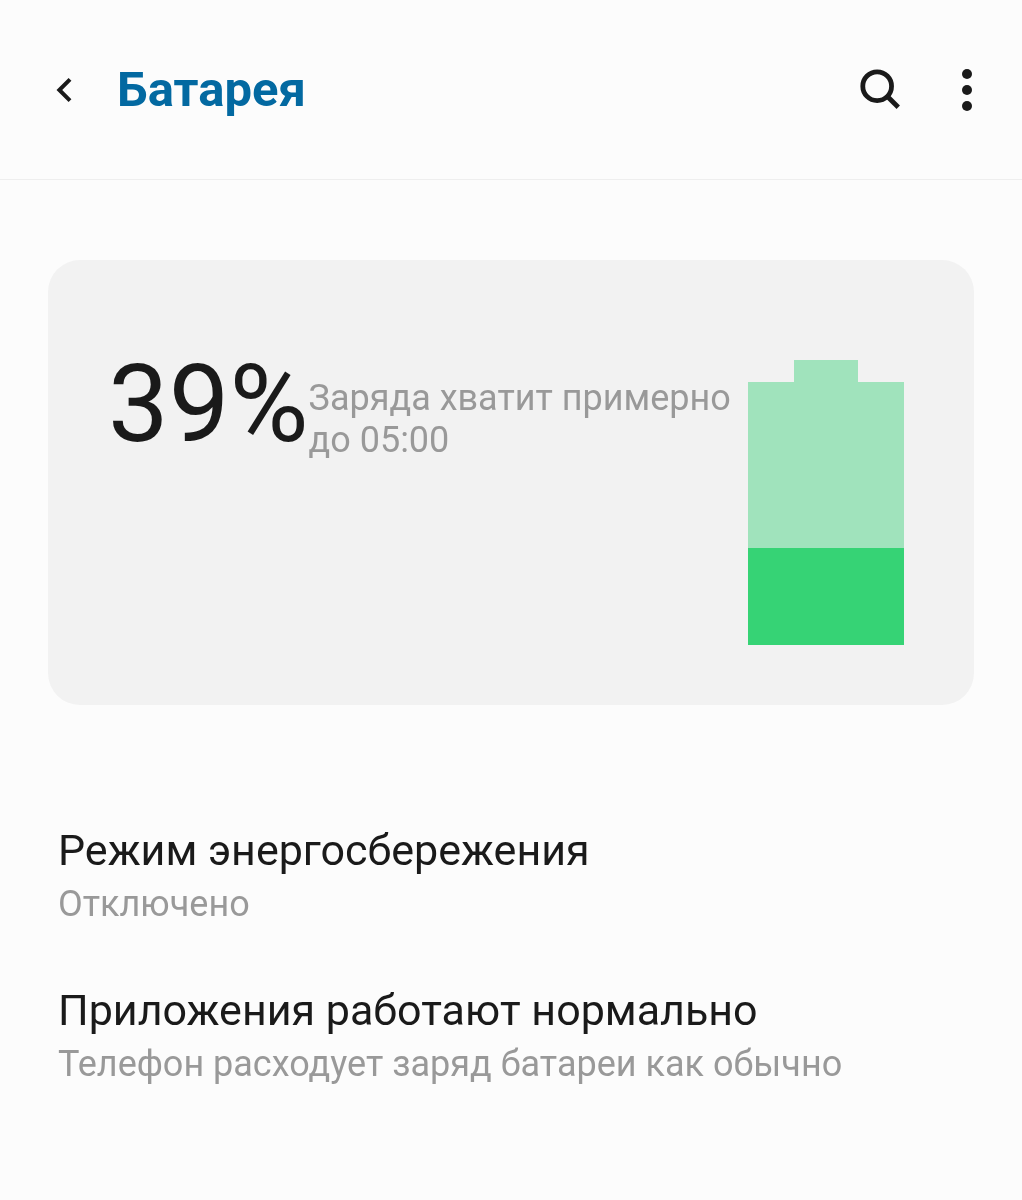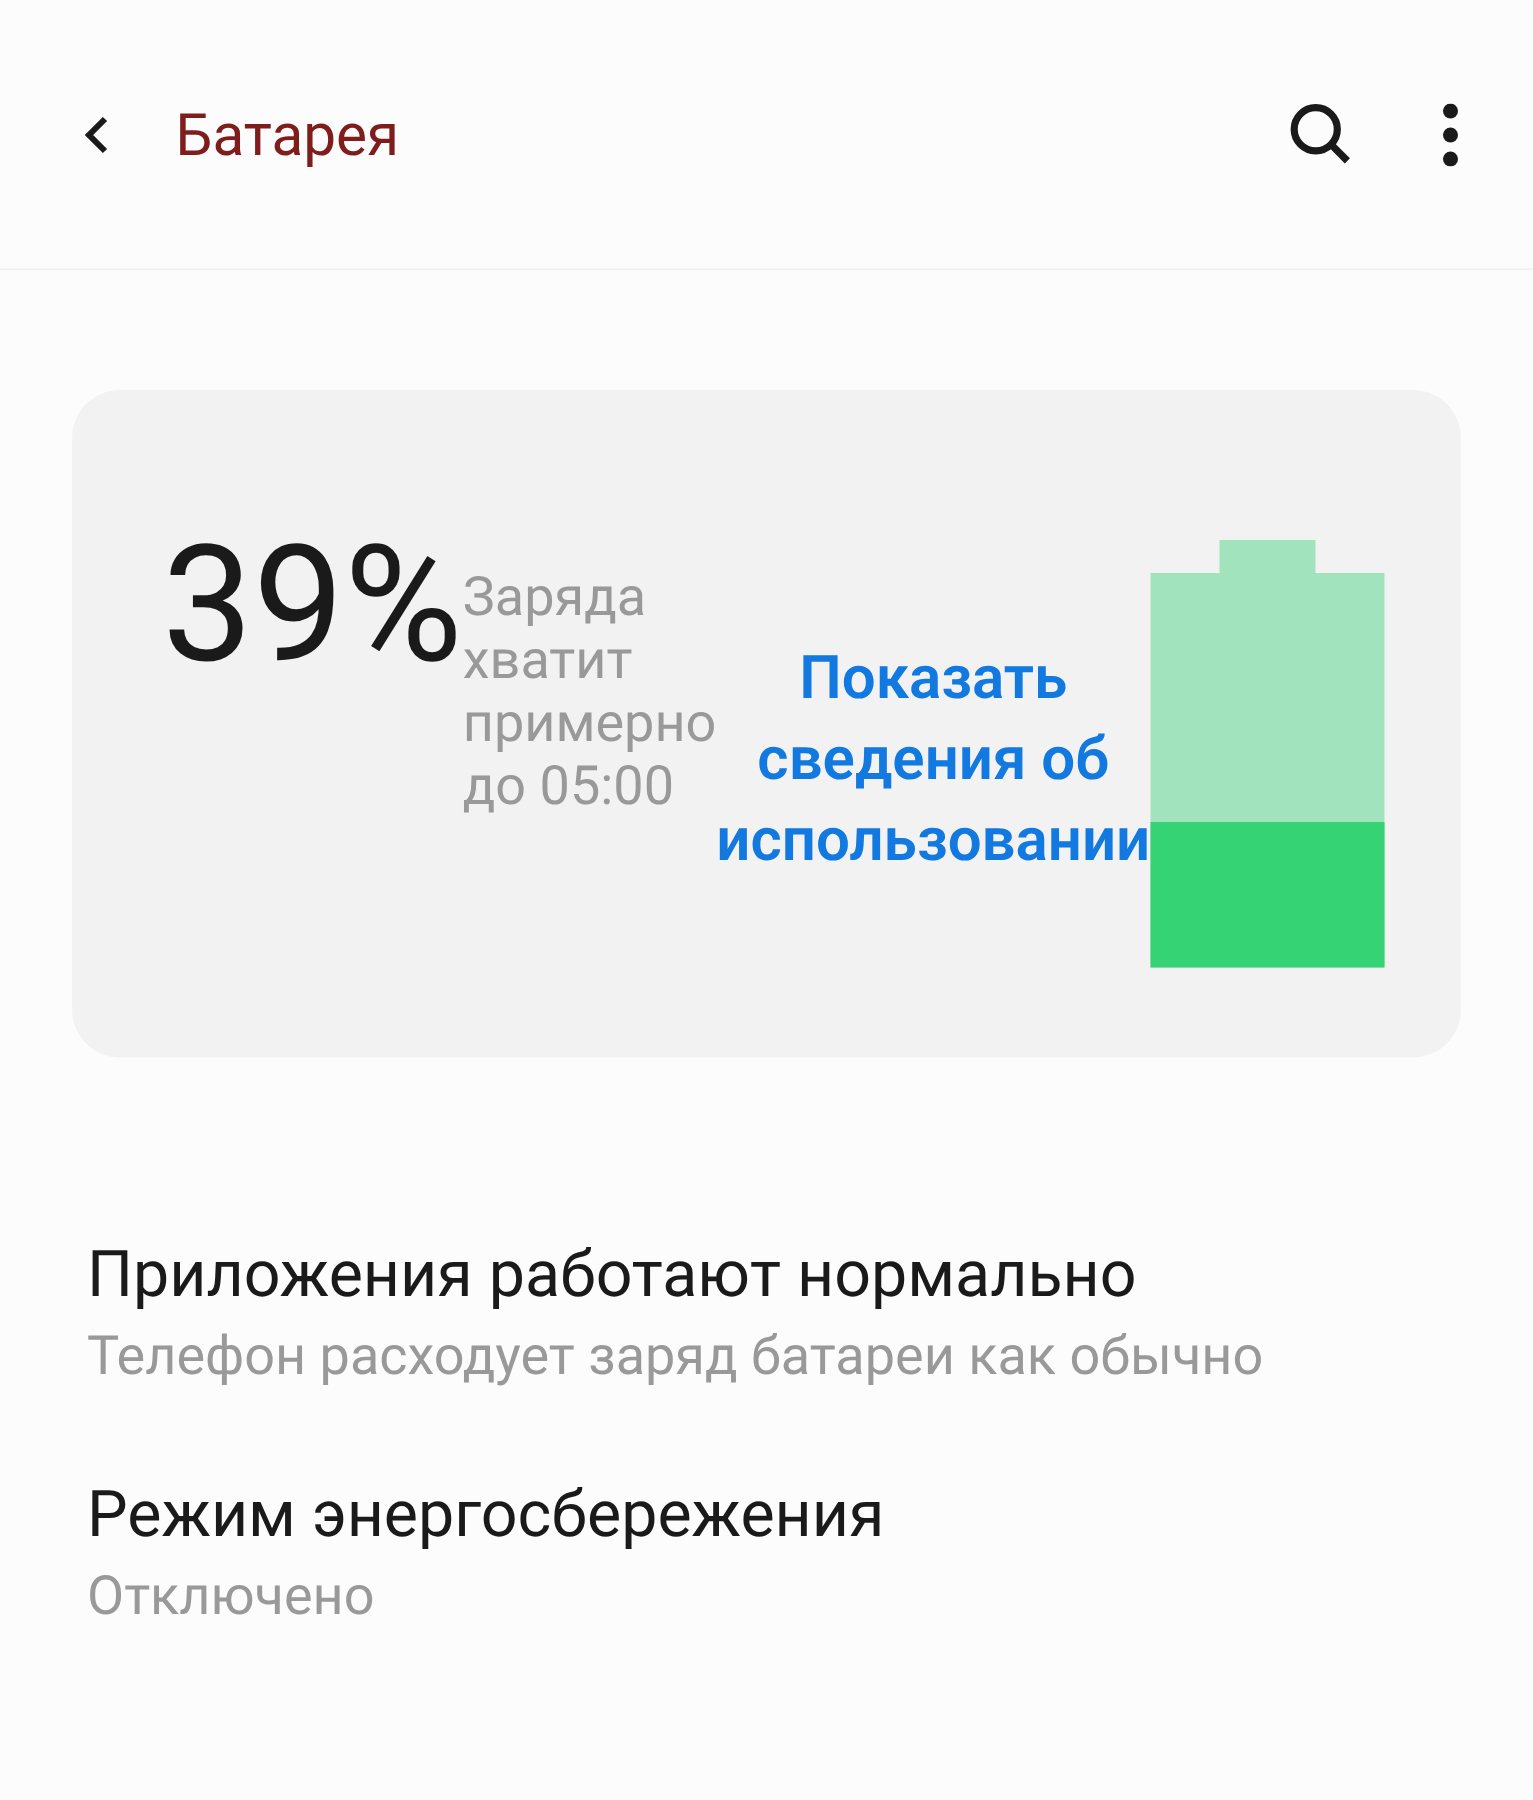--- a/index.html
+++ b/index.html
@@ -30,23 +30,23 @@
       padding-right: 20px;
     }
     .back-button svg {
       width: 32px;
       height: 32px;
       stroke: #1a1a1a;
       stroke-width: 3;
       fill: none;
     }
     .page-title {
-      font-size: 39px;
-      font-weight: 400;
-      color: #7f1d1d;
+      font-size: 49px;
+      font-weight: 700;
+      color: #0369a1;
       flex: 1;
       margin-left: 15px;
     }
     .header-actions {
       display: flex;
       align-items: center;
       gap: 58px;
     }
     .search-button, .more-button {
       cursor: pointer;
@@ -180,35 +180,34 @@
       </svg>
     </div>
   </div>
 </div>
 
 <div class="content">
   <div class="battery-card">
     <div class="battery-info">
       <div class="battery-percent">39%</div>
       <div class="battery-estimate">Заряда хватит примерно до 05:00</div>
-      <div class="usage-link">Показать сведения об использовании</div>
     </div>
     <div class="battery-icon-wrapper">
       <div class="battery-icon">
         <div class="battery-cap"></div>
         <div class="battery-body">
           <div class="battery-fill"></div>
         </div>
       </div>
     </div>
   </div>
 
   <div class="settings-list">
     <div class="settings-item">
+      <div class="settings-title">Режим энергосбережения</div>
+      <div class="settings-subtitle">Отключено</div>
+    </div>
+    <div class="settings-item">
       <div class="settings-title">Приложения работают нормально</div>
       <div class="settings-subtitle">Телефон расходует заряд батареи как обычно</div>
     </div>
-    <div class="settings-item">
-      <div class="settings-title">Режим энергосбережения</div>
-      <div class="settings-subtitle">Отключено</div>
-    </div>
   </div>
 </div>
 
 </body></html>

